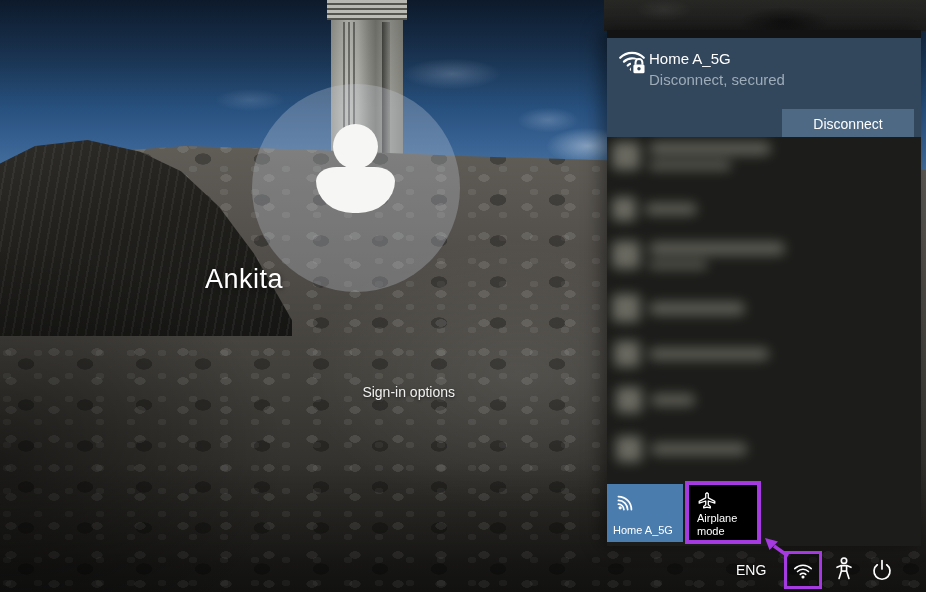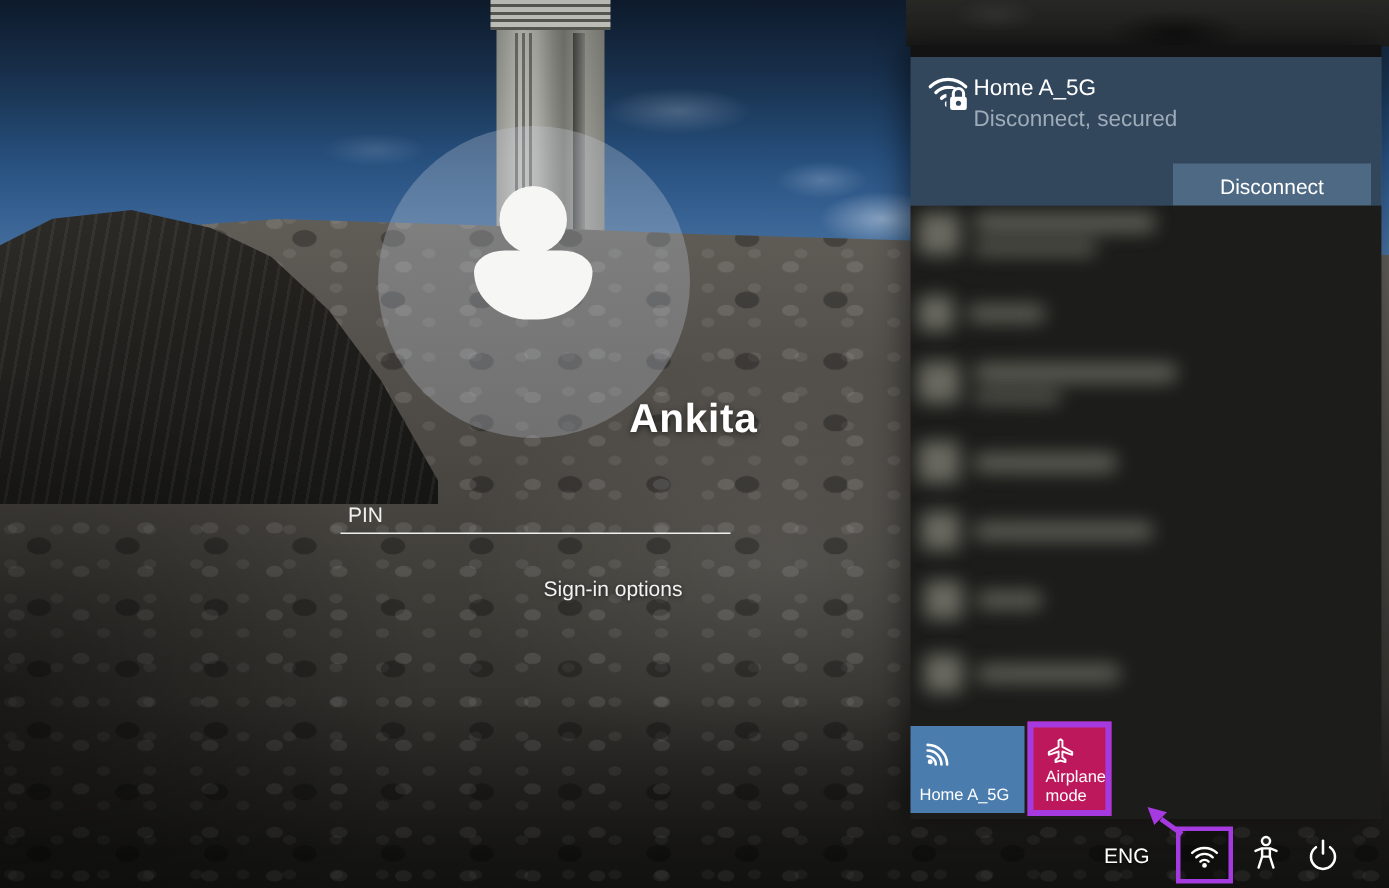--- a/index.html
+++ b/index.html
@@ -50,22 +50,22 @@
       linear-gradient(0deg, rgba(0,0,0,.38) 0 28px, transparent 130px),
       linear-gradient(180deg, rgba(0,0,0,.16) 0, transparent 110px); }
 
   
   .avatar-glow { position:absolute; left:252px; top:84px; width:208px; height:208px; border-radius:50%;
     background:rgba(200,206,218,.30); z-index:4; }
   .avatar-head { position:absolute; left:333px; top:124px; width:45px; height:45px; border-radius:50%;
     background:#f6f6f4; z-index:4; }
   .avatar-body { position:absolute; left:316px; top:167px; width:79px; height:46px;
     border-radius:22px 22px 39px 39px / 15px 15px 34px 34px; background:#f6f6f4; z-index:4; }
-  .user-name { position:absolute; left:205px; top:264px; width:300px; text-align:right; z-index:4;
-    color:#fff; font-size:27px; font-weight:700; letter-spacing:.5px; text-shadow:0 1px 5px rgba(0,0,0,.55); }
+  .user-name { position:absolute; left:205px; top:264px; width:300px; text-align:left; z-index:4;
+    color:#fff; font-size:27px; font-weight:400; letter-spacing:.5px; text-shadow:0 1px 5px rgba(0,0,0,.55); }
   .pin-input { position:absolute; left:227px; top:330px; width:260px; height:26px; z-index:4;
     background:transparent; border:none; border-bottom:1.5px solid rgba(255,255,255,.92);
     color:#fff; font-size:14px; padding:0 5px; outline:none; font-family:"Liberation Sans",sans-serif; }
   .pin-input::placeholder { color:rgba(255,255,255,.92); opacity:1; }
   .sign-in-options { position:absolute; left:255px; top:384px; width:200px; text-align:right; z-index:4;
     color:#f2f2f2; font-size:14px; text-shadow:0 1px 3px rgba(0,0,0,.6); cursor:pointer; }
 
   
   .panel { position:absolute; left:607px; top:30px; width:314px; height:516px; z-index:5;
     box-shadow:-6px 0 18px rgba(0,0,0,.45); }
@@ -85,22 +85,22 @@
     filter:blur(6px); opacity:.8; }
   .blur-item .ic { flex:none; background:#7c7c72; border-radius:5px; }
   .blur-item .bars { display:flex; flex-direction:column; gap:6px; }
   .blur-item .bar { background:#6f6f66; border-radius:7px; }
 
   
   .wifi-tile { position:absolute; left:0; top:454px; width:76px; height:58px;
     background:var(--tile-blue,#4a7cae); cursor:pointer; }
   .wifi-tile .tile-label { position:absolute; left:6px; bottom:6px; font-size:11px; color:#fff; }
   .wifi-tile svg { position:absolute; left:6px; top:5px; }
-  .airplane-tile { position:absolute; left:78px; top:451px; width:56px; height:63px;
-    background:#be185d; border:4px solid var(--purple,#a53ae0); cursor:pointer; }
+  .airplane-tile { position:absolute; left:78px; top:451px; width:76px; height:63px;
+    background:#000000; border:4px solid var(--purple,#a53ae0); cursor:pointer; }
   .airplane-tile svg { position:absolute; left:7px; top:5px; }
   .airplane-tile .tile-label { position:absolute; left:8px; top:27px; width:58px;
     font-size:11px; line-height:13px; color:#fff; }
 
   
   .hint-arrow { position:absolute; left:761px; top:536px; z-index:7; }
 
   
   .tray { position:absolute; left:736px; top:549px; height:42px; display:flex; align-items:center; z-index:6; }
   .tray-eng { width:42px; color:#fff; font-size:14px; cursor:pointer;
@@ -121,21 +121,20 @@
     <div class="tower-crown"></div>
   </div>
   <div class="hill"></div>
   <div class="cliff"></div>
   <div class="vignette"></div>
 
   <div class="avatar-glow"></div>
   <div class="avatar-head"></div>
   <div class="avatar-body"></div>
   <div class="user-name">Ankita</div>
-  <input class="pin-input" type="password" placeholder="PIN" style="">
   <div class="sign-in-options">Sign-in options</div>
 
   <div class="panel">
     <div class="panel-strip"></div>
 
     <div class="connected">
       <svg class="conn-icon" viewBox="0 0 28 28" fill="none">
         <path d="M3 11 a15.5 15.5 0 0 1 22 0" stroke="#fff" stroke-width="2.1" stroke-linecap="round"></path>
         <path d="M6.5 14.6 a10.5 10.5 0 0 1 15 0" stroke="#fff" stroke-width="2.1" stroke-linecap="round"></path>
         <path d="M10 18.2 a5.6 5.6 0 0 1 8 0" stroke="#fff" stroke-width="2.1" stroke-linecap="round"></path>

